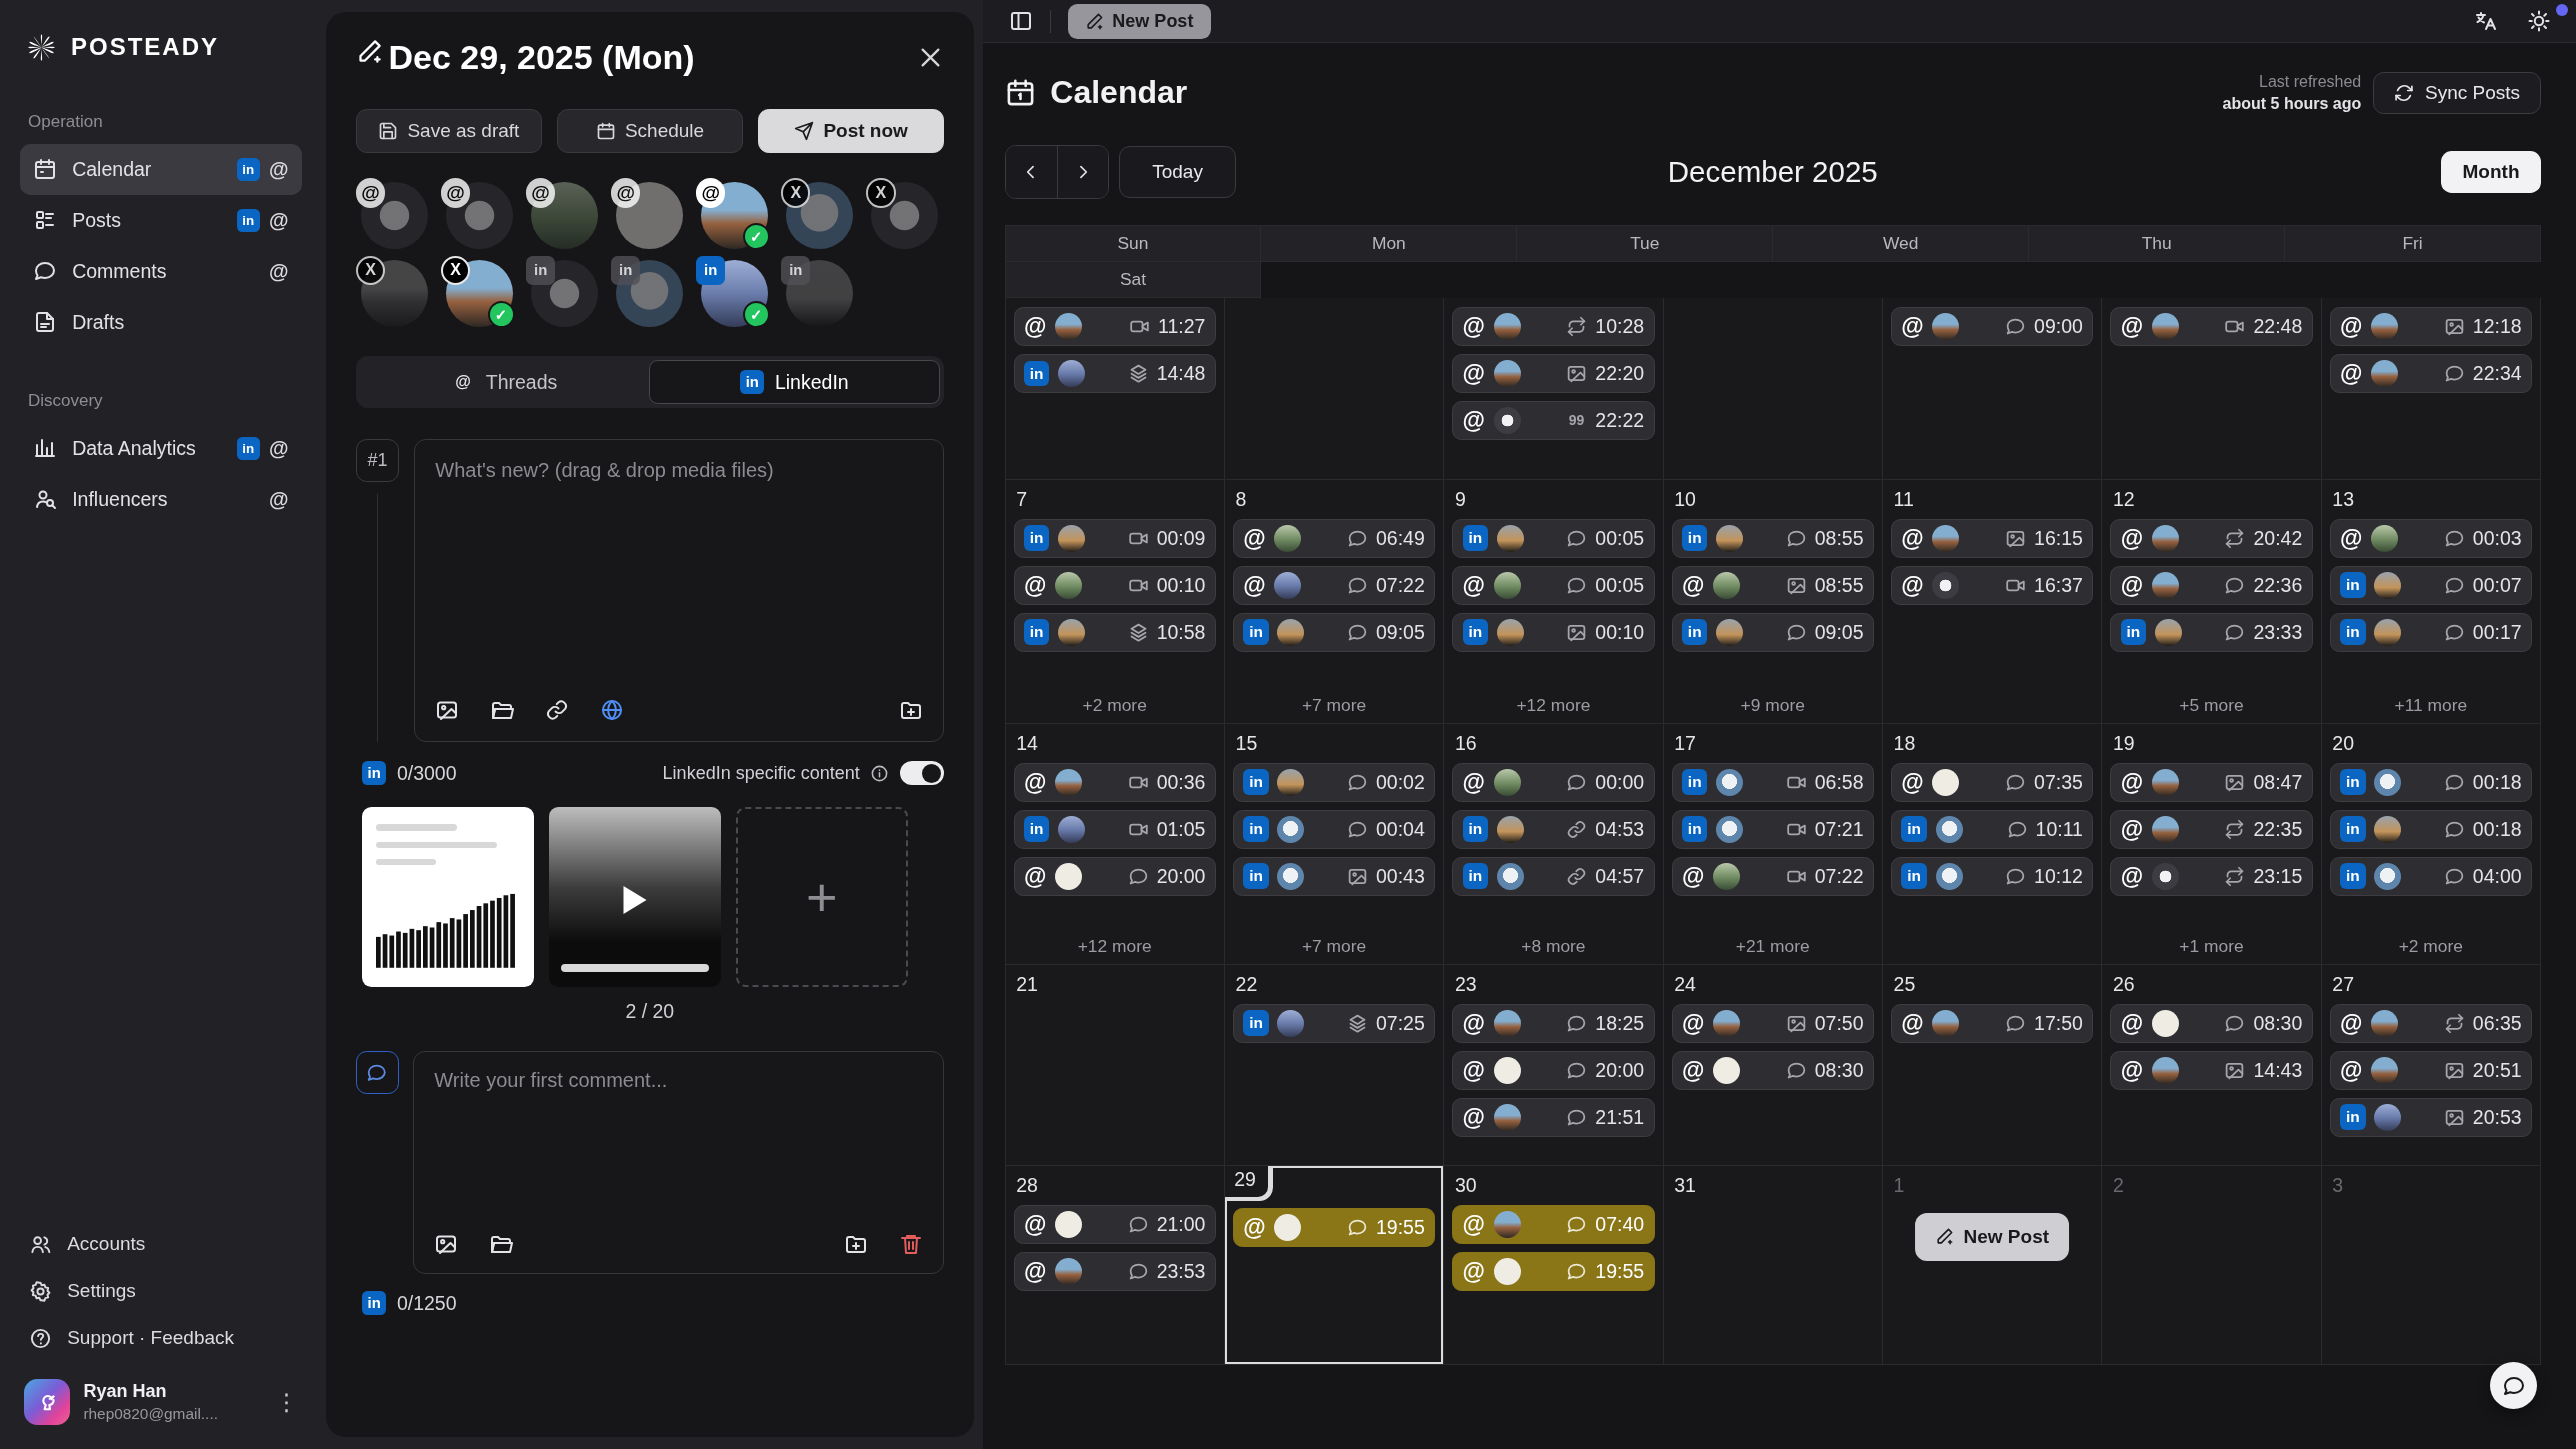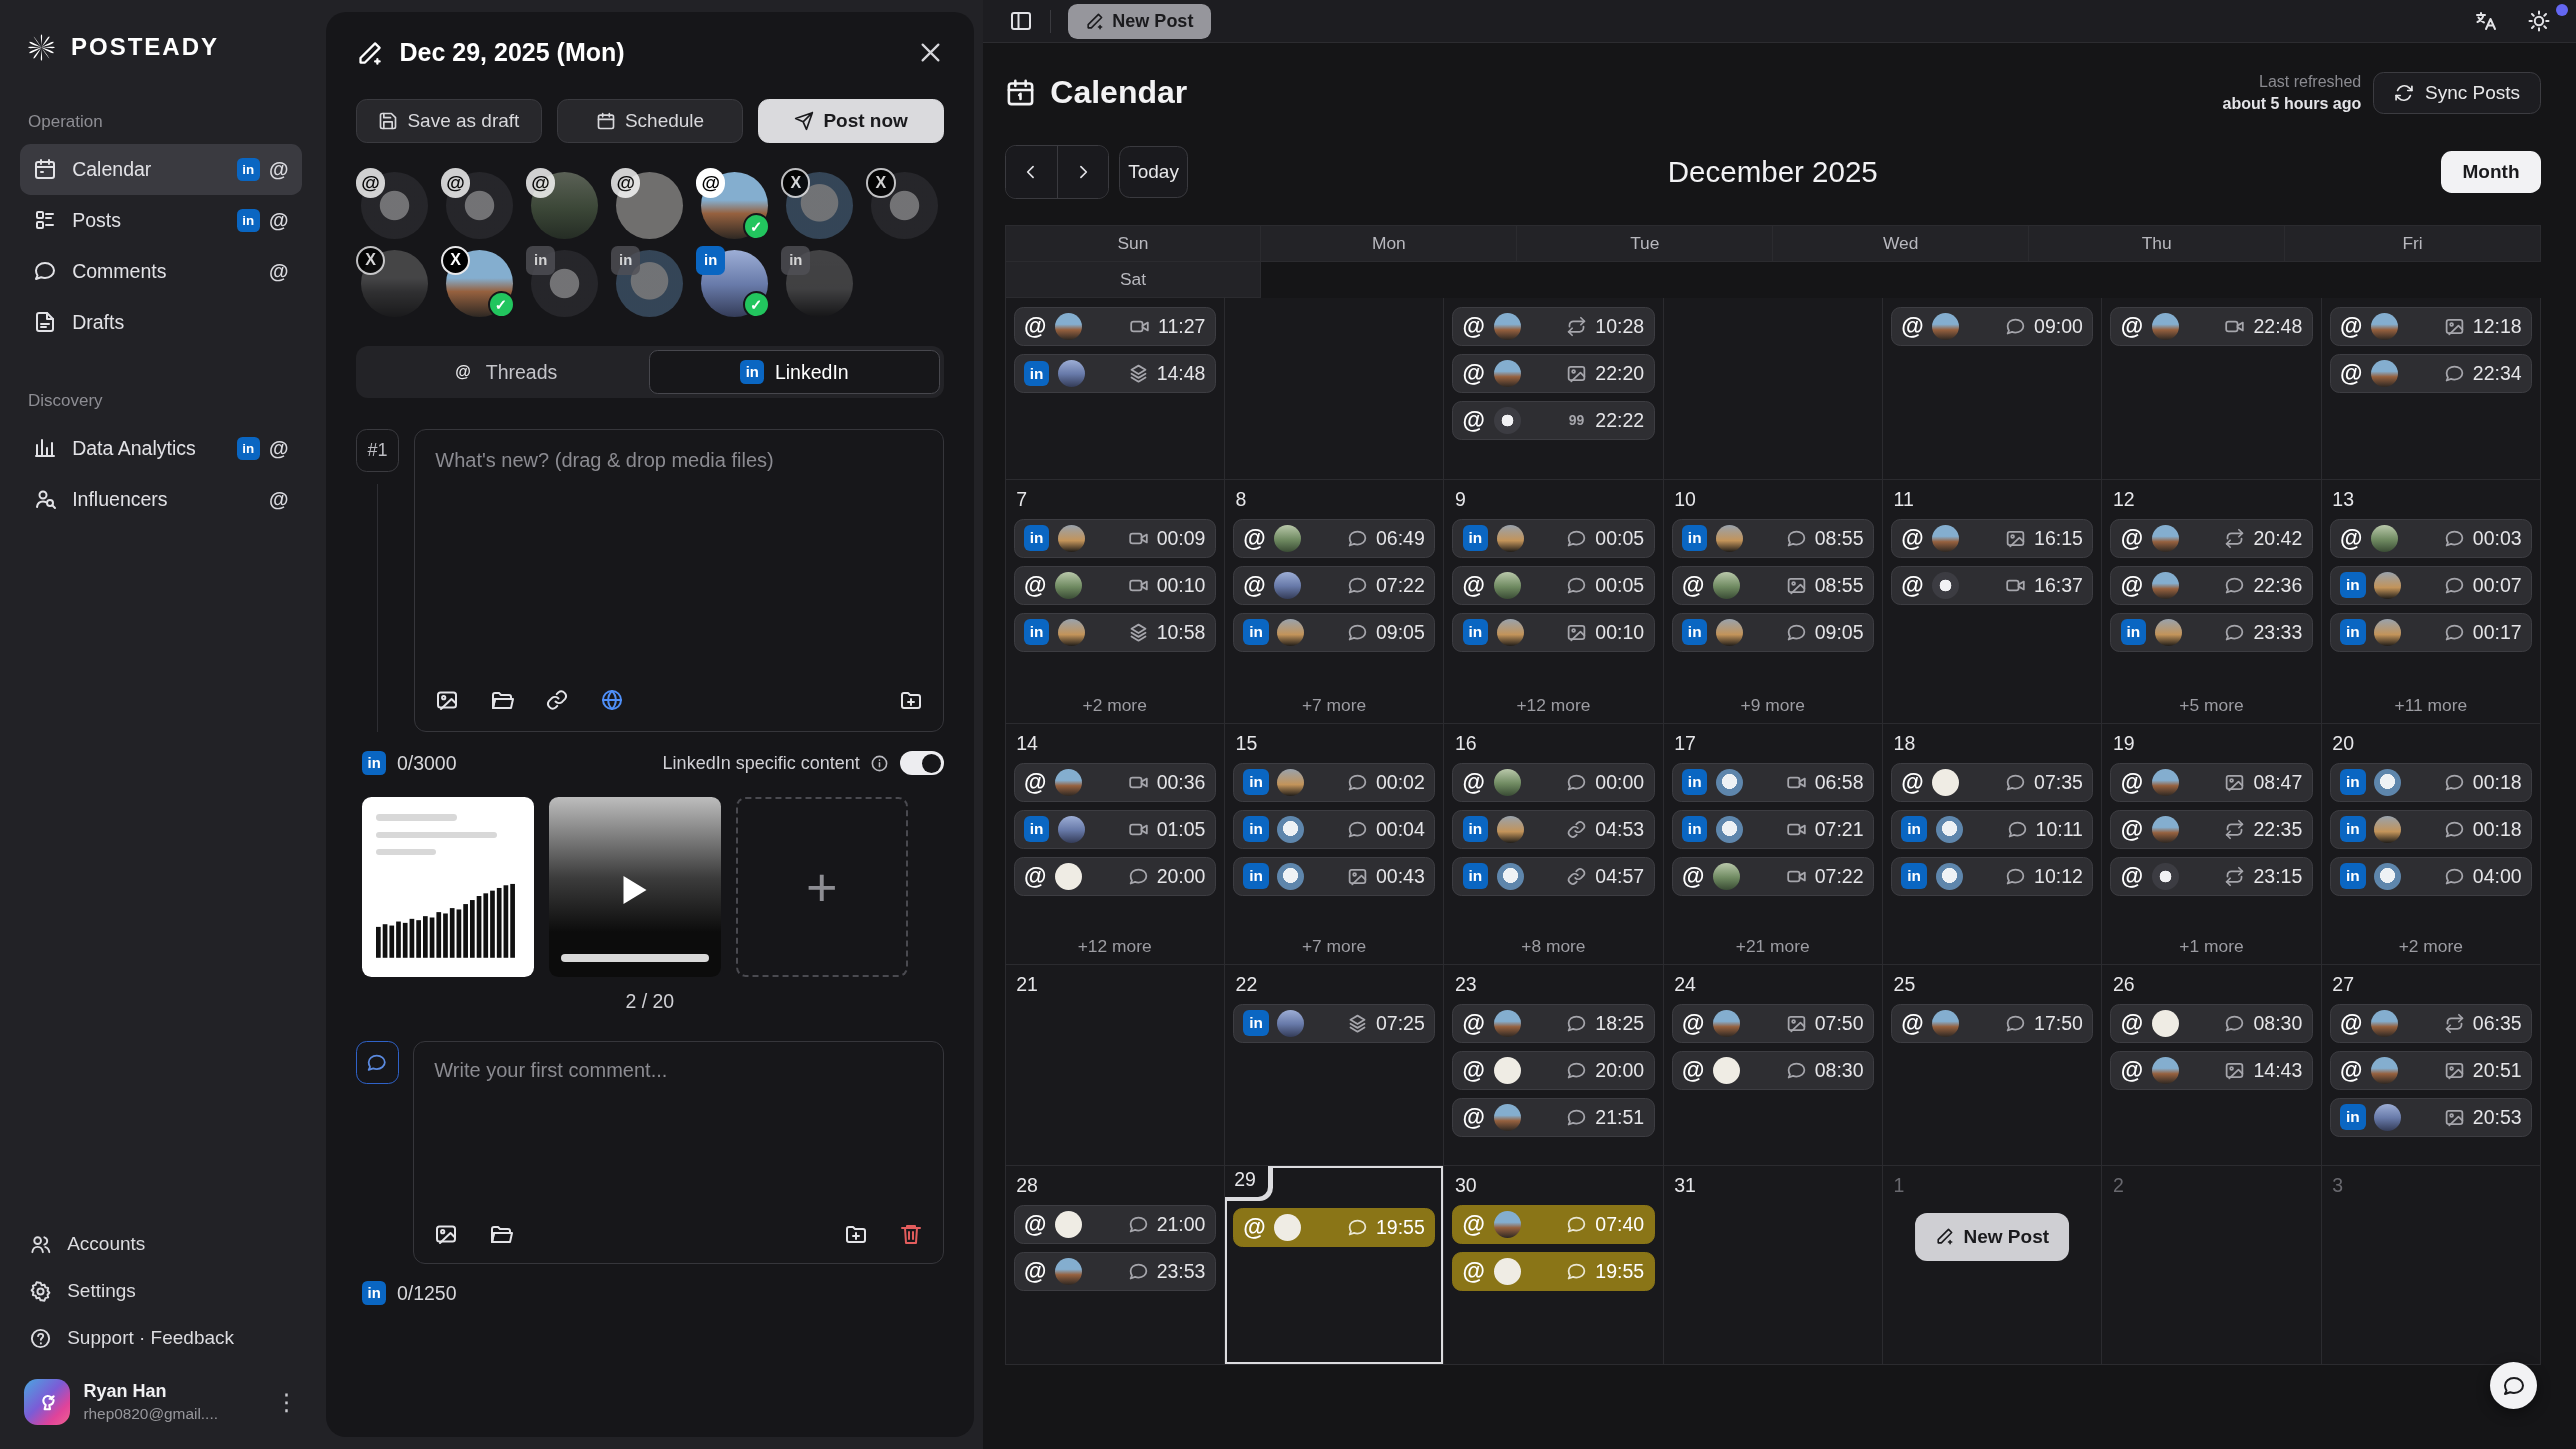--- a/index.html
+++ b/index.html
@@ -34,21 +34,21 @@
       display:flex; align-items:center; justify-content:center; color:#fff; }
   .user-name { font-size:18px; font-weight:700; color:#f0f0f2; }
   .user-email { font-size:15.4px; color:#97979c; margin-top:2.7px; }
   .kebab { margin-left:auto; color:#c9c9ce; font-size:23px; letter-spacing:0; cursor:pointer; }
 
   
   .editor-col { width:661px; padding:12px 9.4px 12px 4px; flex-shrink:0; }
   .card { height:100%; background:#161619; border-radius:20px; padding:25.5px 29.5px 20px;
           display:flex; flex-direction:column; }
   .card-head { display:flex; align-items:center; }
-  .card-title { display:flex; align-items:flex-end; gap:17px; font-size:25px; font-weight:700; color:#fff; }
+  .card-title { display:flex; align-items:flex-start; gap:6px; font-size:34px; font-weight:700; color:#fff; }
   .card-title .nicon { width:27px; height:27px; }
   .close-x { margin-left:auto; width:27px; height:27px; color:#d5d5da; cursor:pointer; }
   .btn-row { display:flex; gap:14.8px; margin-top:32px; }
   .ebtn { flex:1; height:44px; border-radius:10.7px; background:#28282c; border:0.7px solid #3a3a3f;
           display:flex; align-items:center; justify-content:center; gap:9.4px;
           font-size:19px; color:#d8d8dc; cursor:pointer; }
   .ebtn .nicon { width:20px; height:20px; }
   .ebtn.primary { background:#dadadd; border-color:#dadadd; color:#1a1a1d; font-weight:600; }
   .tab-row { display:flex; margin-top:25.5px; border:0.7px solid #36363b; border-radius:12px; padding:3.4px; }
   .etab { flex:1; height:42px; border-radius:8.7px; display:flex; align-items:center; justify-content:center;
@@ -161,21 +161,21 @@
   .sync-btn { height:42px; border:0.7px solid #3c3c41; background:#1d1d21; border-radius:10.7px; display:flex;
               align-items:center; gap:10.7px; padding:0 20px; font-size:19px; color:#e8e8ea; cursor:pointer; }
   .sync-btn .nicon { width:20px; height:20px; }
 
   .nav-row { display:flex; align-items:center; margin-top:31px; position:relative; }
   .chev-group { display:flex; border:0.7px solid #3a3a3f; border-radius:10.7px; overflow:hidden; }
   .chev { width:51px; height:52px; display:flex; align-items:center; justify-content:center;
           color:#e2e2e6; cursor:pointer; background:#1a1a1e; }
   .chev + .chev { border-left:0.7px solid #3a3a3f; }
   .chev .nicon { width:20px; height:20px; }
-  .today-btn { margin-left:10.7px; height:52px; padding:0 8px; border:0.7px solid #3a3a3f; background:#1a1a1e;
+  .today-btn { margin-left:10.7px; height:52px; padding:0 32px; border:0.7px solid #3a3a3f; background:#1a1a1e;
                border-radius:10.7px; display:flex; align-items:center; font-size:19px; color:#e8e8ea; cursor:pointer;text-align:center; }
   .month-title { position:absolute; left:50%; transform:translateX(-50%); font-size:29.5px;
                  font-weight:400; color:#f2f2f4; }
   .view-btn { margin-left:auto; height:42px; padding:0 21.5px; background:#f2f2f4; color:#1a1a1d;
               border-radius:10.7px; display:flex; align-items:center; font-size:19px; font-weight:600; cursor:pointer; }
 
   .cal { margin-top:25.5px; border-top:0.7px solid #2b2b2f; border-left:0.7px solid #2b2b2f; }
   .cal-head { display:grid; grid-template-columns:repeat(6,1fr); }
   .cal-head div { height:36px; background:#232327; border-right:0.7px solid #2b2b2f;
                   border-bottom:0.7px solid #2b2b2f; display:flex; align-items:center;

